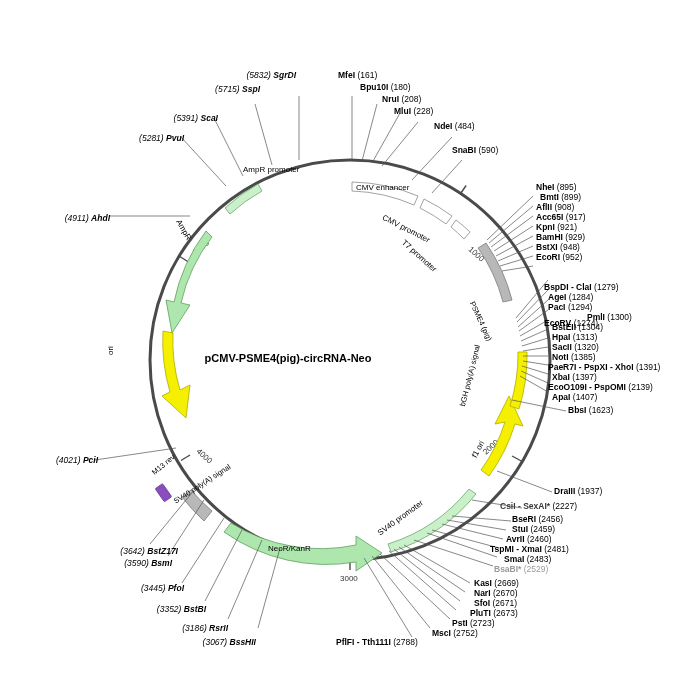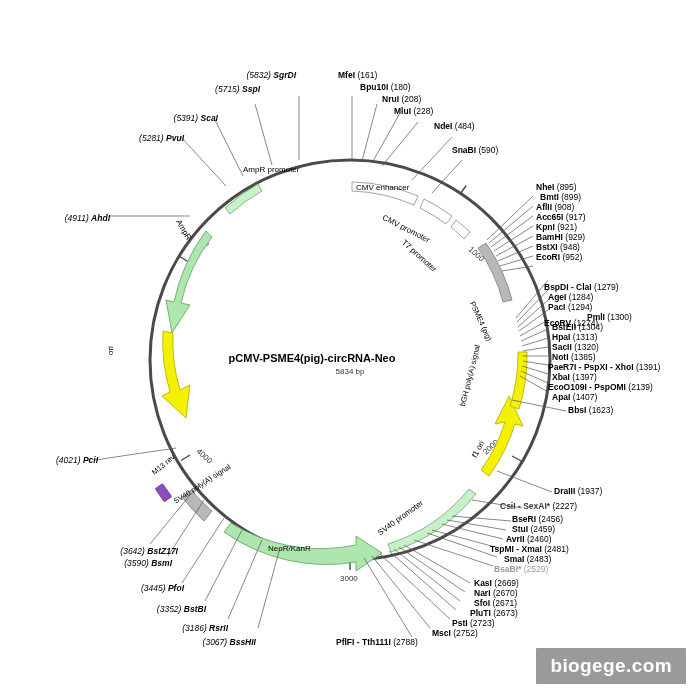--- a/index.html
+++ b/index.html
@@ -14,21 +14,21 @@
   svg#plasmid{position:absolute;left:0;top:0;width:700px;height:700px;}
 
   .lbl{position:absolute;font-size:8.5px;color:#000;white-space:nowrap;line-height:1.25;}
   .lbl b{font-weight:bold;}
   .pos{color:#000;font-weight:normal;}
   .lbl.right{text-align:left;}
   .lbl.left{text-align:right;font-style:italic;}
 
   .ctr-title{
     position:absolute;left:0;top:352px;width:576px;text-align:center;
-    font-size:11px;font-weight:bold;color:#000;margin-left:24px;
+    font-size:11px;font-weight:bold;color:#000;
   }
   .ctr-sub{
     position:absolute;left:0;top:367px;width:700px;text-align:center;
     font-size:8px;color:#333;
   }
 
   .wm{
     position:absolute;right:14px;bottom:16px;
     background:#9a9a9a;color:#ffffff;
     font-size:19px;font-weight:bold;
@@ -147,21 +147,20 @@
       <line x1="262" y1="540" x2="228" y2="619"></line>
       <line x1="242" y1="530" x2="205" y2="601"></line>
       <line x1="224" y1="518" x2="182" y2="583"></line>
       <line x1="204" y1="500" x2="168" y2="556"></line>
       <line x1="195" y1="489" x2="150" y2="544"></line>
       <line x1="176" y1="448" x2="95" y2="460"></line>
     </g>
   </svg>
 
   <div class="ctr-title">pCMV-PSME4(pig)-circRNA-Neo</div>
-  <div class="ctr-sub">5834 bp</div>
 
   <div class="lbl" style="left:243px;top:165px;font-size:8px;">AmpR promoter</div>
   <div class="lbl" style="left:182px;top:218px;font-size:8px;transform:rotate(60deg);transform-origin:left top;">AmpR</div>
   <div class="lbl" style="left:106px;top:355px;font-size:8px;transform:rotate(-90deg);transform-origin:left top;">ori</div>
   <div class="lbl" style="left:150px;top:470px;font-size:7.5px;transform:rotate(-40deg);transform-origin:left top;">M13 rev</div>
   <div class="lbl" style="left:172px;top:498px;font-size:7.5px;transform:rotate(-33deg);transform-origin:left top;">SV40 poly(A) signal</div>
   <div class="lbl" style="left:268px;top:544px;font-size:8px;">NeoR/KanR</div>
   <div class="lbl" style="left:376px;top:530px;font-size:8px;transform:rotate(-36deg);transform-origin:left top;">SV40 promoter</div>
   <div class="lbl" style="left:470px;top:455px;font-size:8px;transform:rotate(-62deg);transform-origin:left top;">f1 ori</div>
   <div class="lbl" style="left:458px;top:405px;font-size:7.5px;transform:rotate(-76deg);transform-origin:left top;">bGH poly(A) signal</div>
@@ -335,14 +334,13 @@
   <div class="lbl left" style="right:528px;top:558px;">
     <span class="pos">(3590)</span> <b>BsmI</b>
   </div>
   <div class="lbl left" style="right:522px;top:546px;">
     <span class="pos">(3642)</span> <b>BstZ17I</b>
   </div>
   <div class="lbl left" style="right:602px;top:455px;">
     <span class="pos">(4021)</span> <b>PciI</b>
   </div>
 
-  <div class="wm">biogege.com</div>
 </div>
 
 </body></html>

